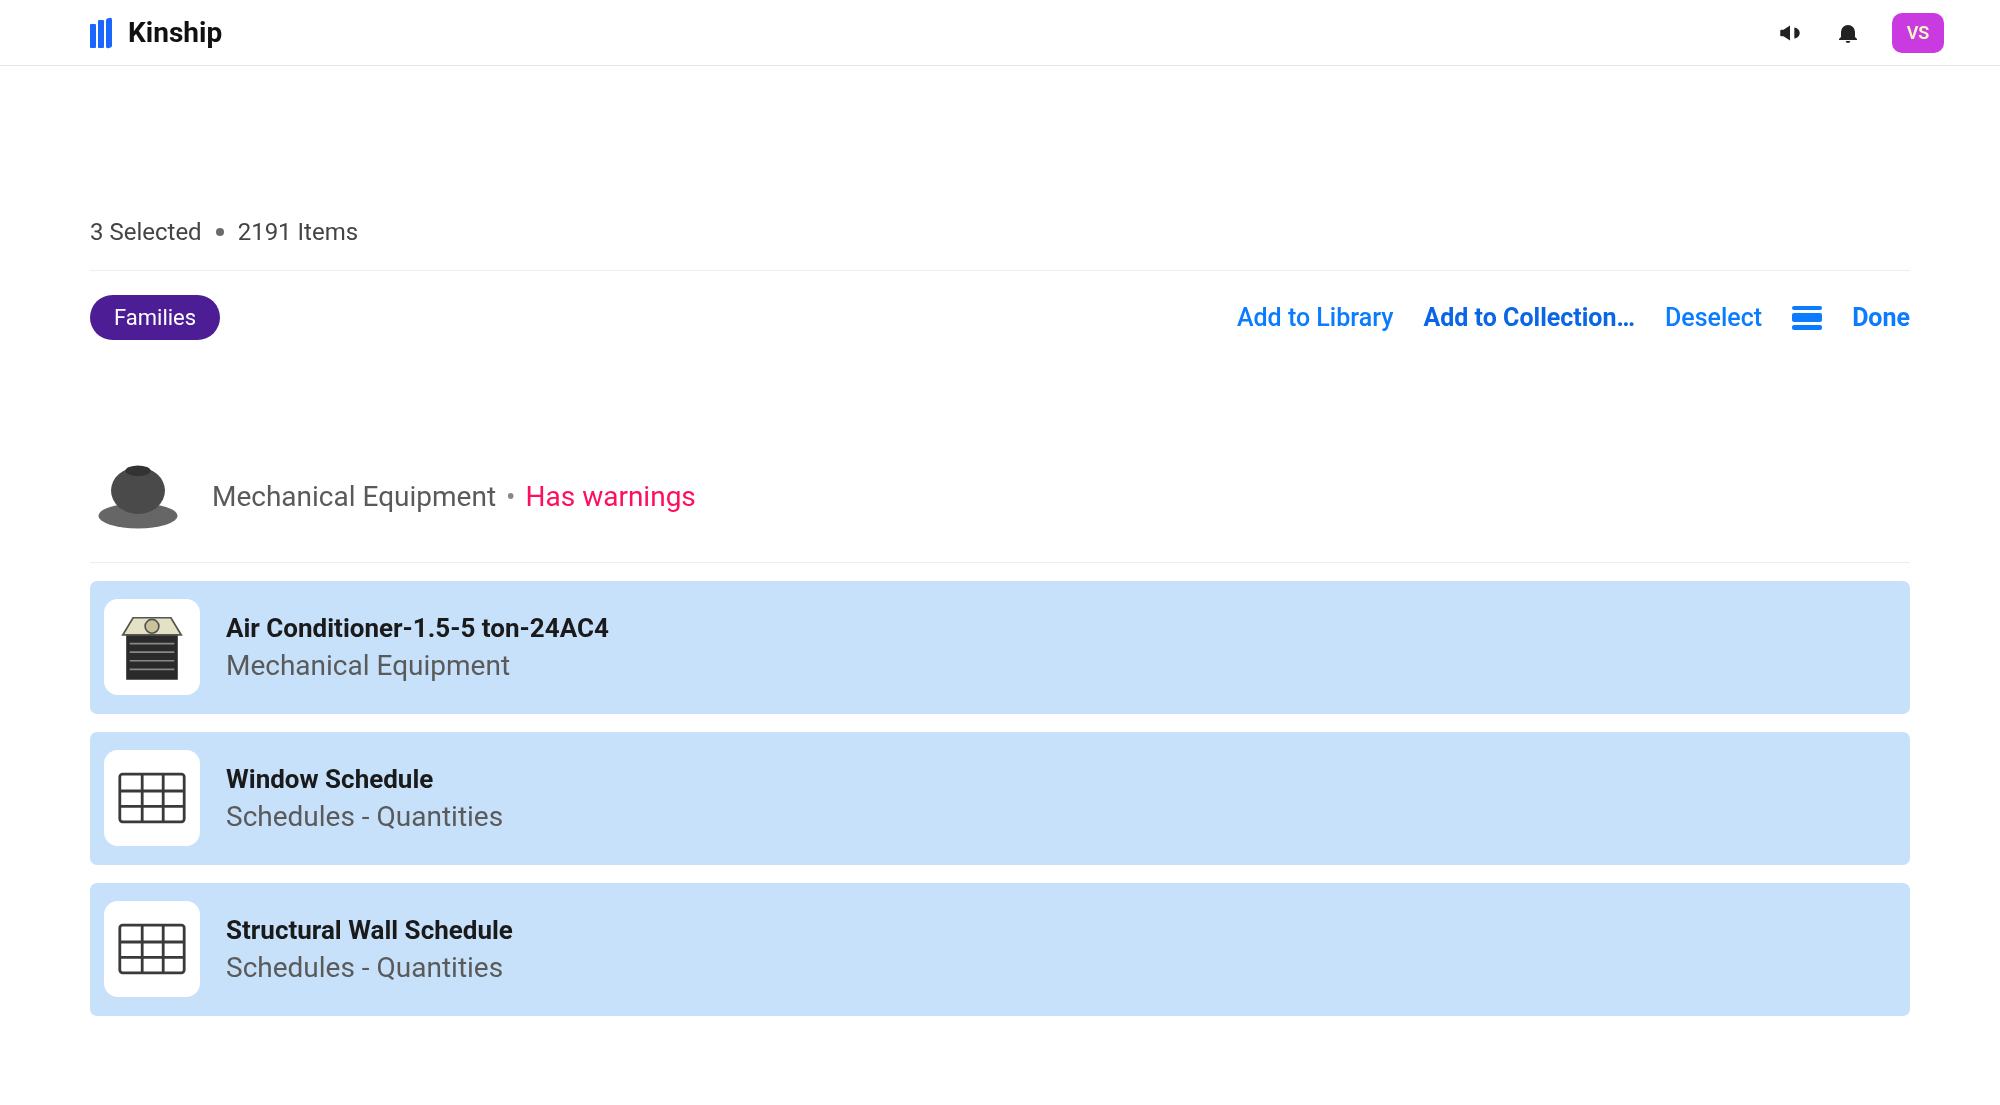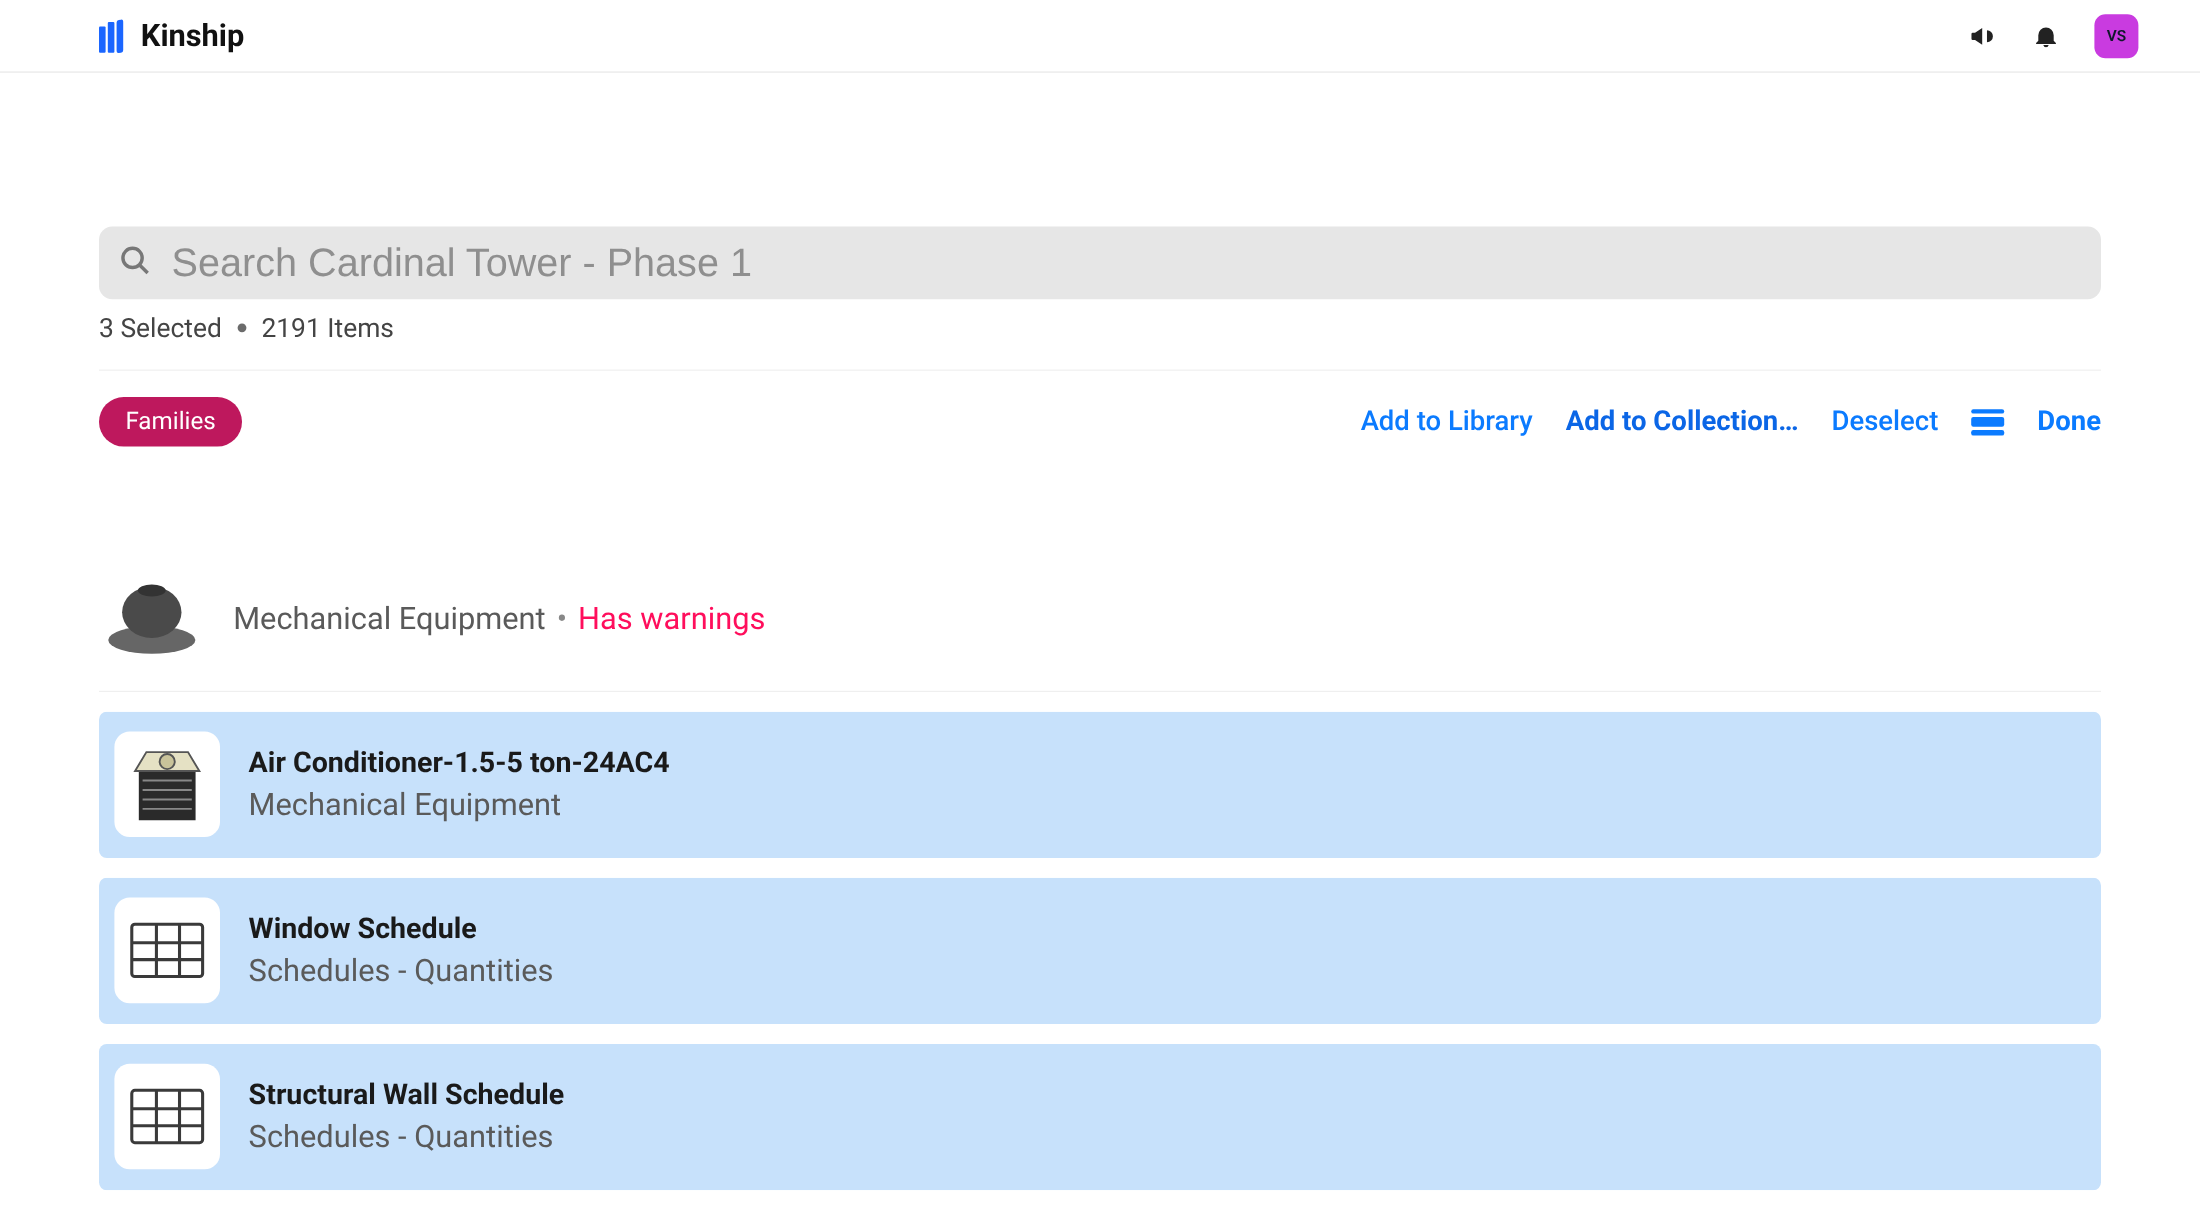--- a/index.html
+++ b/index.html
@@ -64,26 +64,26 @@
   .icon-btn {
     width: 28px;
     height: 28px;
     color: #222;
     cursor: pointer;
     display: flex;
     align-items: center;
     justify-content: center;
   }
   .avatar {
-    width: 40px;
+    width: 52px;
     height: 40px;
     border-radius: 10px;
     background: #c93be0;
-    color: #0f172a;
-    font-size: 14px;
+    color: #fef9c3;
+    font-size: 18px;
     font-weight: 600;
     display: flex;
     align-items: center;
     justify-content: center;
   }
 
   
   .main {
     padding: 140px 90px 40px 90px;
   }
@@ -128,21 +128,21 @@
 
   .toolbar {
     margin-top: 24px;
     border-top: 1px solid #eee;
     padding-top: 24px;
     display: flex;
     align-items: center;
     gap: 30px;
   }
   .chip {
-    background: #be185d;
+    background: #4c1d95;
     color: #fff;
     border-radius: 999px;
     padding: 10px 24px;
     font-size: 22px;
     cursor: pointer;
   }
   .toolbar-spacer { flex: 1; }
   .link-btn {
     color: #0b7bff;
     font-size: 25px;
@@ -237,29 +237,20 @@
       <svg width="24" height="24" viewBox="0 0 24 24" fill="currentColor">
           <path d="M12 22a2.5 2.5 0 0 0 2.45-2h-4.9A2.5 2.5 0 0 0 12 22zm7-6V11a7 7 0 1 0-14 0v5l-2 2v1h18v-1z"></path>
         </svg>
     </span>
     <div class="avatar">VS</div>
   </div>
 </div>
 
 <div class="main">
 
-  <div class="search-wrap">
-    <span class="search-icon">
-      <svg width="30" height="30" viewBox="0 0 24 24" fill="none" stroke="currentColor" stroke-width="2.5">
-          <circle cx="10" cy="10" r="7"></circle>
-          <line x1="21" y1="21" x2="15.5" y2="15.5"></line>
-        </svg>
-    </span>
-    <input class="search-input" type="text" placeholder="Search Cardinal Tower - Phase 1" style="">
-  </div>
 
   <div class="status-row">
     <span>3 Selected</span>
     <span class="dot"></span>
     <span>2191 Items</span>
   </div>
 
   <div class="toolbar">
     <span class="chip">Families</span>
     <span class="toolbar-spacer"></span>

